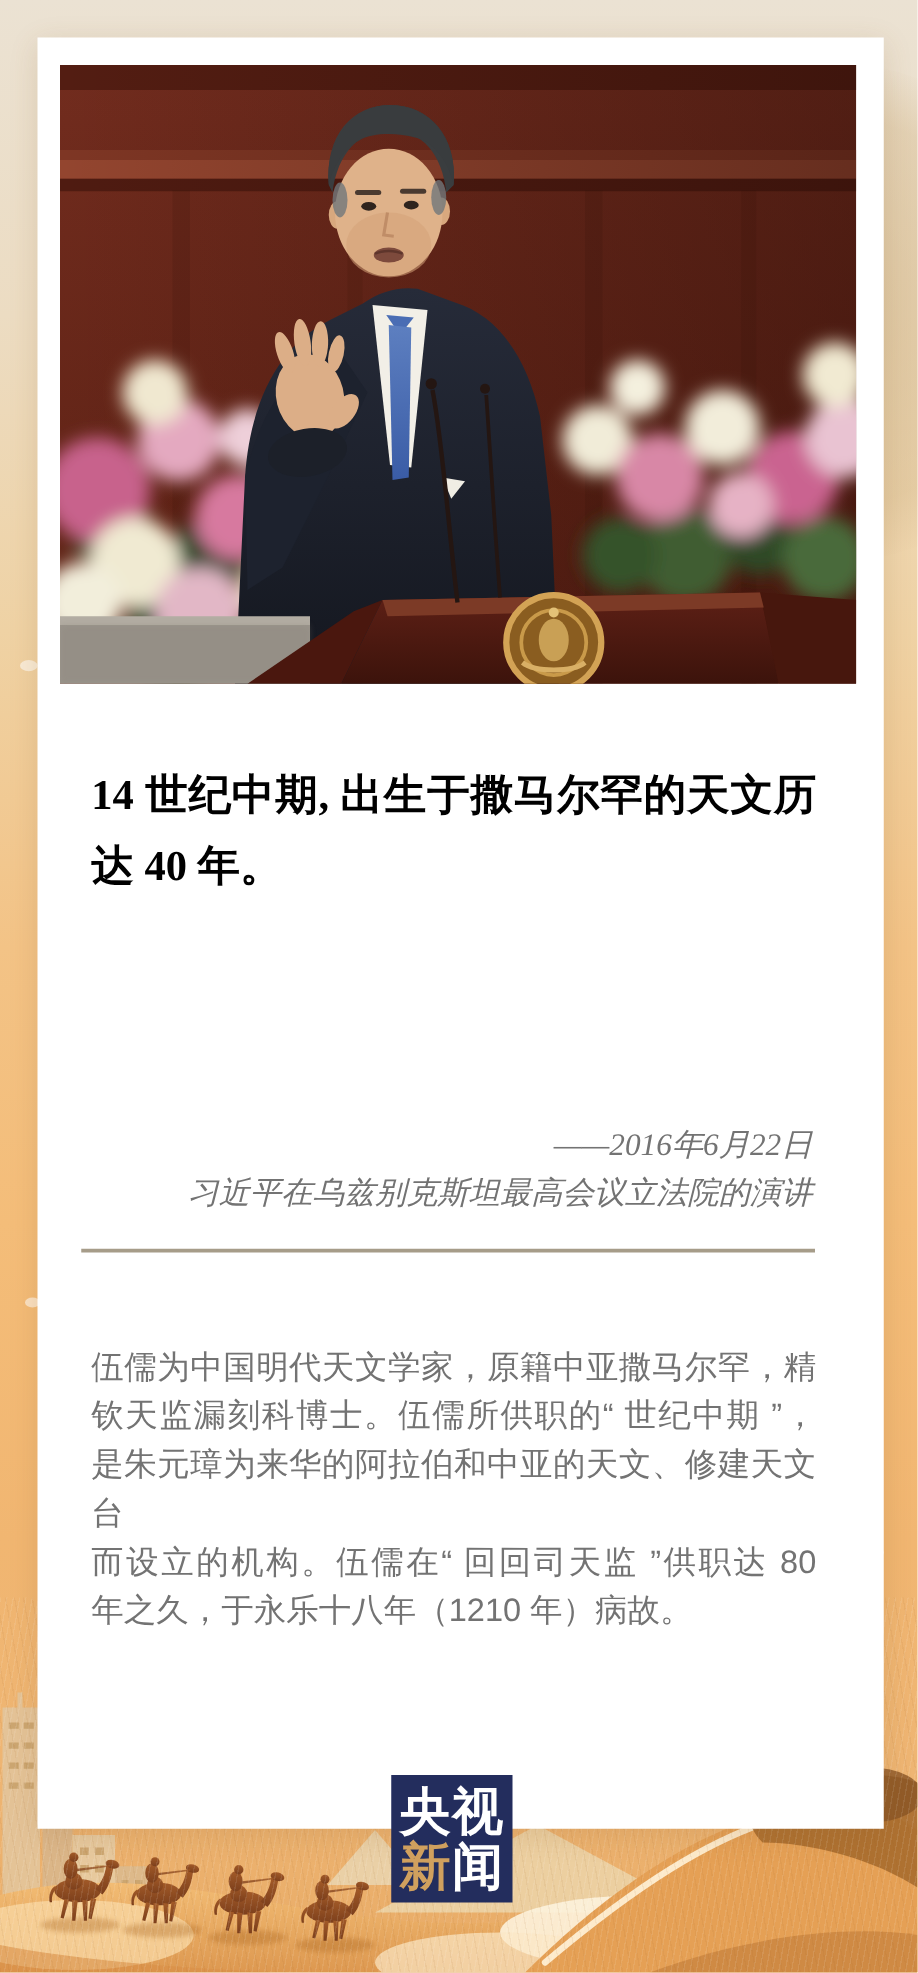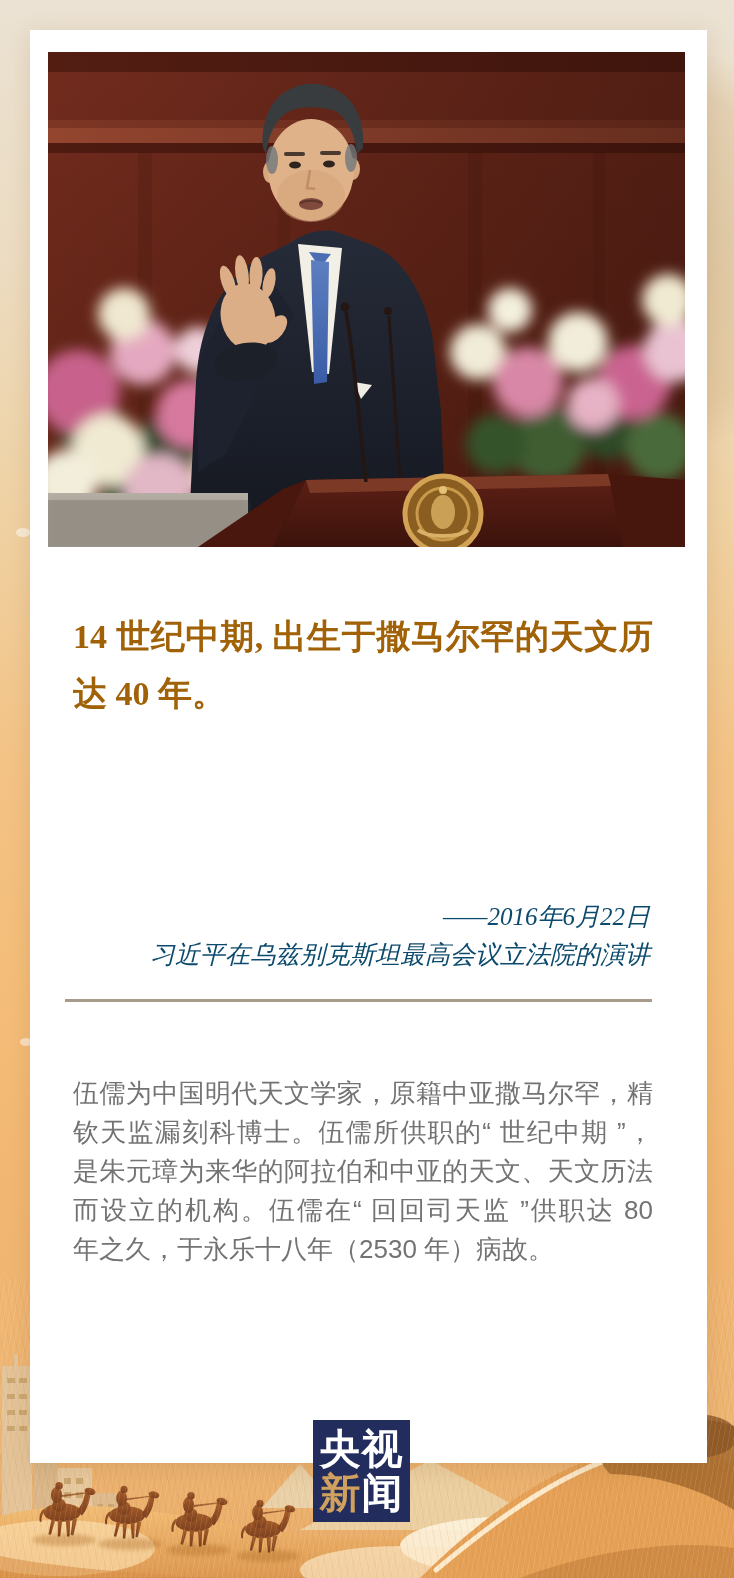--- a/index.html
+++ b/index.html
@@ -29,29 +29,29 @@
   
   .card{
     position:absolute;left:30px;top:30px;width:677px;height:1433px;background:#ffffff;
     box-shadow:0 5px 22px rgba(140,95,45,.18);z-index:2;
   }
   .photo{position:absolute;left:18px;top:22px;width:637px;height:495px;display:block;}
 
   .quote{
     position:absolute;left:43px;top:578px;width:580px;
     font-family:"Liberation Serif","DejaVu Serif",serif;font-weight:bold;
-    font-size:34px;line-height:57px;color:#a16207;
+    font-size:34px;line-height:57px;color:#000000;
   }
   .quote .line{text-align:justify;text-align-last:justify;text-justify:inter-character;}
   .quote .line:last-child{text-align-last:left;}
 
   .attribution{
     position:absolute;right:57px;top:868px;text-align:right;
     font-family:"Liberation Serif","DejaVu Serif",serif;font-style:italic;
-    font-size:25px;line-height:38px;color:#0c4a6e;
+    font-size:25px;line-height:38px;color:#737373;
   }
   .divider{position:absolute;left:35px;top:969px;width:587px;height:3px;background:#a69c89;}
 
   .bodytext{
     position:absolute;left:43px;top:1044px;width:580px;
     font-family:"Liberation Sans","DejaVu Sans",sans-serif;
     font-size:26px;line-height:39px;color:#737373;
   }
   .bodytext .line{text-align:justify;text-align-last:justify;text-justify:inter-character;}
   .bodytext .line:last-child{text-align-last:left;}
@@ -311,23 +311,23 @@
   <div class="attribution">
     <div>——2016年6月22日</div>
     <div>习近平在乌兹别克斯坦最高会议立法院的演讲</div>
   </div>
 
   <div class="divider"></div>
 
   <div class="bodytext">
     <div class="line">伍儒为中国明代天文学家，原籍中亚撒马尔罕，精</div>
     <div class="line">钦天监漏刻科博士。伍儒所供职的“ 世纪中期 ”，</div>
-    <div class="line">是朱元璋为来华的阿拉伯和中亚的天文、天文历法</div>
+    <div class="line">是朱元璋为来华的阿拉伯和中亚的天文、修建天文台</div>
     <div class="line">而设立的机构。伍儒在“ 回回司天监 ”供职达 80</div>
-    <div class="line">年之久，于永乐十八年（2530 年）病故。</div>
+    <div class="line">年之久，于永乐十八年（1210 年）病故。</div>
   </div>
 </div>
 
 <div class="logo" style="background: rgb(35, 45, 93);">
   <div class="logo-row">
     <span class="logo-char" style="color: rgb(255, 255, 255);">央</span>
     <span class="logo-char" style="color: rgb(255, 255, 255);">视</span>
   </div>
   <div class="logo-row">
     <span class="logo-char" style="color: rgb(208, 160, 94);">新</span>

